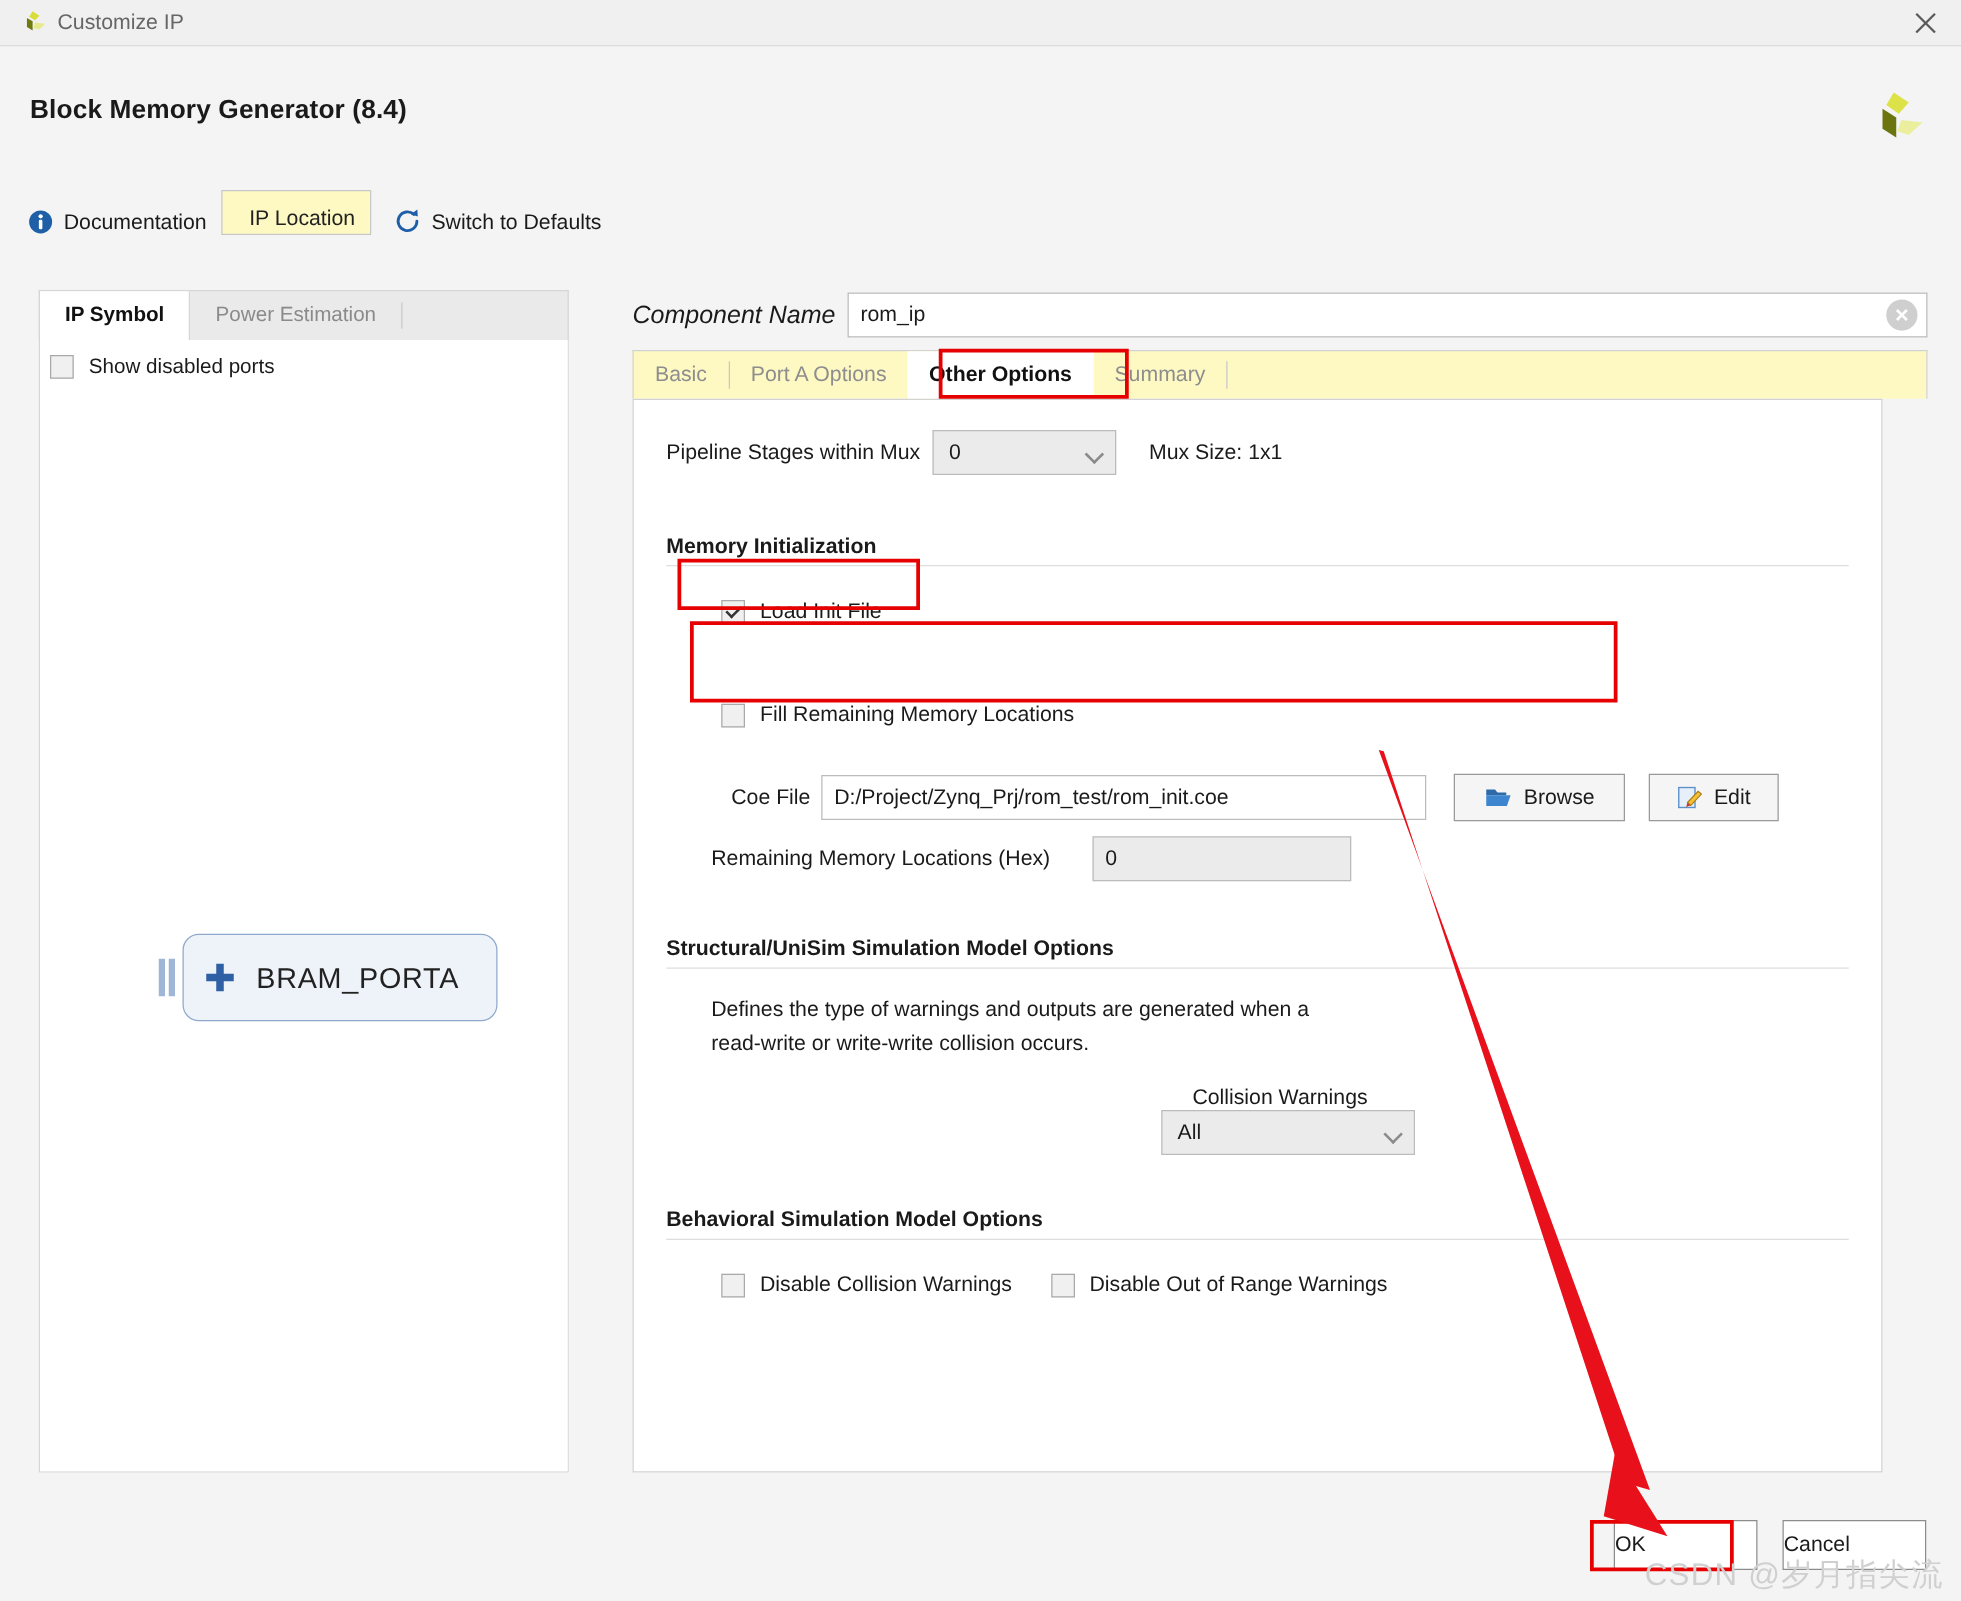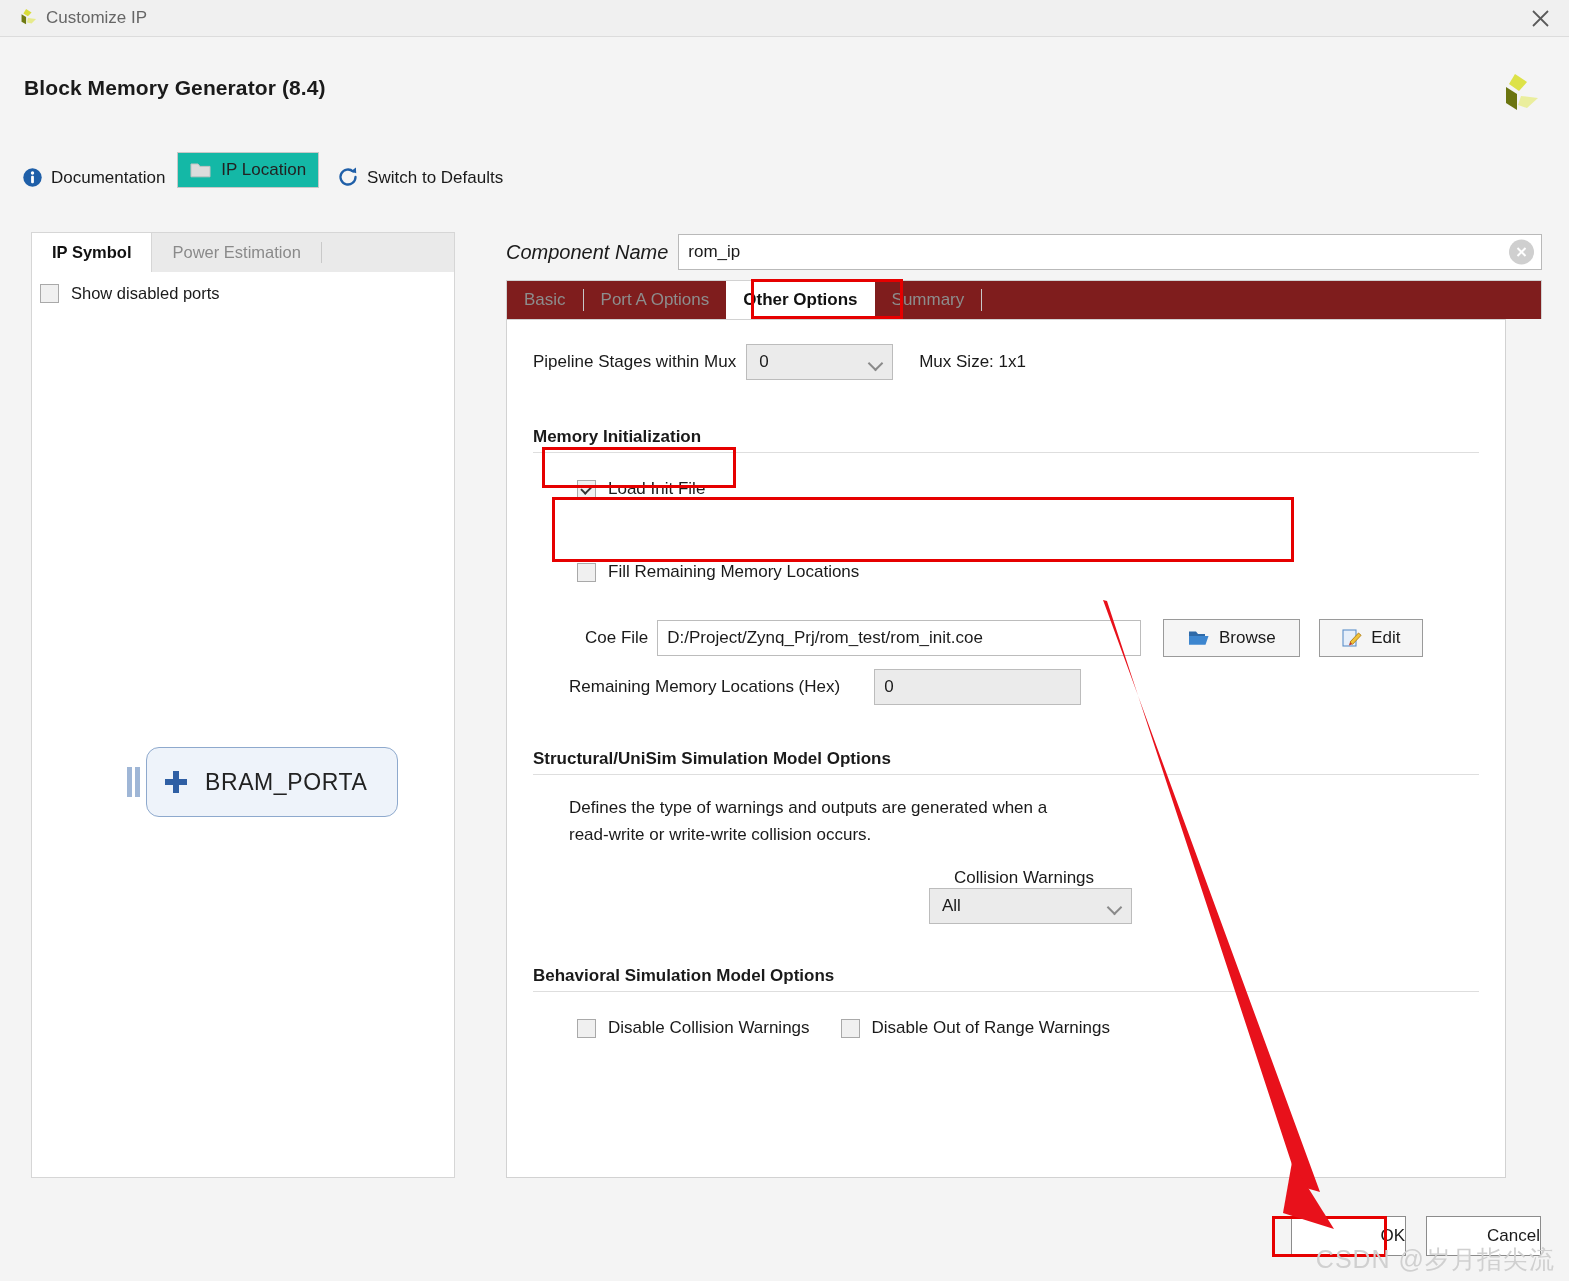--- a/index.html
+++ b/index.html
@@ -36,22 +36,22 @@
     position:absolute; left:24px; top:76px;
     font-size:21px; font-weight:bold; letter-spacing:.1px;
   }
   #brand-logo { position:absolute; right:30px; top:70px; width:46px; height:46px; }
 
   
   #toolbar { position:absolute; left:16px; top:152px; height:36px; display:flex; align-items:center; }
   .tb-item { display:flex; align-items:flex-end; height:36px; padding:0 6px; font-size:16.5px; cursor:pointer; }
   .tb-item .lbl { margin-left:8px; }
   #ip-location-btn {
-    border:1px solid #c8c8c8; background:#14b8a6; padding:12px 12px; height:36px;
-    display:flex; align-items:center; margin-left:6px; cursor:pointer;
+    border:1px solid #c8c8c8; background:#fef9c3; padding:12px 12px; height:36px;
+    display:flex; align-items:center; margin-left:6px; cursor:pointer;flex-direction:column;
   }
   #ip-location-btn .lbl { margin-left:9px; color:#222; }
   #switch-defaults-btn { margin-left:12px; }
 
   
   #left-panel {
     position:absolute; left:31px; top:232px; width:424px; height:946px;
     background:#fff; border:1px solid #d6d6d6;
   }
   #left-tabs {
@@ -104,21 +104,21 @@
   #comp-name-value { padding-left:9px; font-size:17px; }
   #comp-name-clear {
     position:absolute; right:7px; top:50%; transform:translateY(-50%);
     width:25px; height:25px; border-radius:50%; background:#cfcfcf;
     display:flex; align-items:center; justify-content:center; cursor:pointer;
   }
 
   
   #tabs-bar {
     position:absolute; left:0; top:50px; width:1036px; height:39px;
-    background:#7f1d1d; border:1px solid #d2d2d2; border-bottom:none;
+    background:#fef9c3; border:1px solid #d2d2d2; border-bottom:none;
     display:flex; align-items:stretch;
   }
   .rtab { display:flex; align-items:center; padding:0 17px; font-size:17px; color:#8d8d8d; cursor:pointer; position:relative; }
   .rtab.active { background:#fff; color:#111; font-weight:bold; }
   .rtab-sep { width:1px; background:#c7c7c7; margin:8px 0; }
 
   #tab-content {
     position:absolute; left:0; top:89px; width:1000px; height:859px;
     background:#fff; border:1px solid #d2d2d2;
     padding:20px 26px 0 26px;
@@ -151,21 +151,21 @@
     border:1px solid #9a9a9a; background:#f5f5f5; height:38px;
     display:flex; align-items:center; justify-content:center;
     padding:0 18px; font-size:17px; cursor:pointer;
   }
   .btn .bico { margin-right:9px; display:flex; }
 
   
   #footer-buttons { position:absolute; right:28px; top:1216px; display:flex; }
   .footer-btn {
     width:115px; height:40px; border:1px solid #8c8c8c; background:#fff;
-    display:flex; align-items:center; justify-content:flex-end;
+    display:flex; align-items:center; justify-content:flex-start;
     font-size:17px; cursor:pointer; margin-left:20px;
   }
 
   
   .redbox { position:absolute; border:3px solid #e60000; pointer-events:none; }
   #annot-arrow { position:absolute; left:0; top:0; width:1569px; height:1281px; pointer-events:none; }
   #watermark {
     position:absolute; right:14px; top:1243px;
     font-size:25px; color:#d0d0d0; letter-spacing:1px;
     white-space:nowrap; pointer-events:none;

